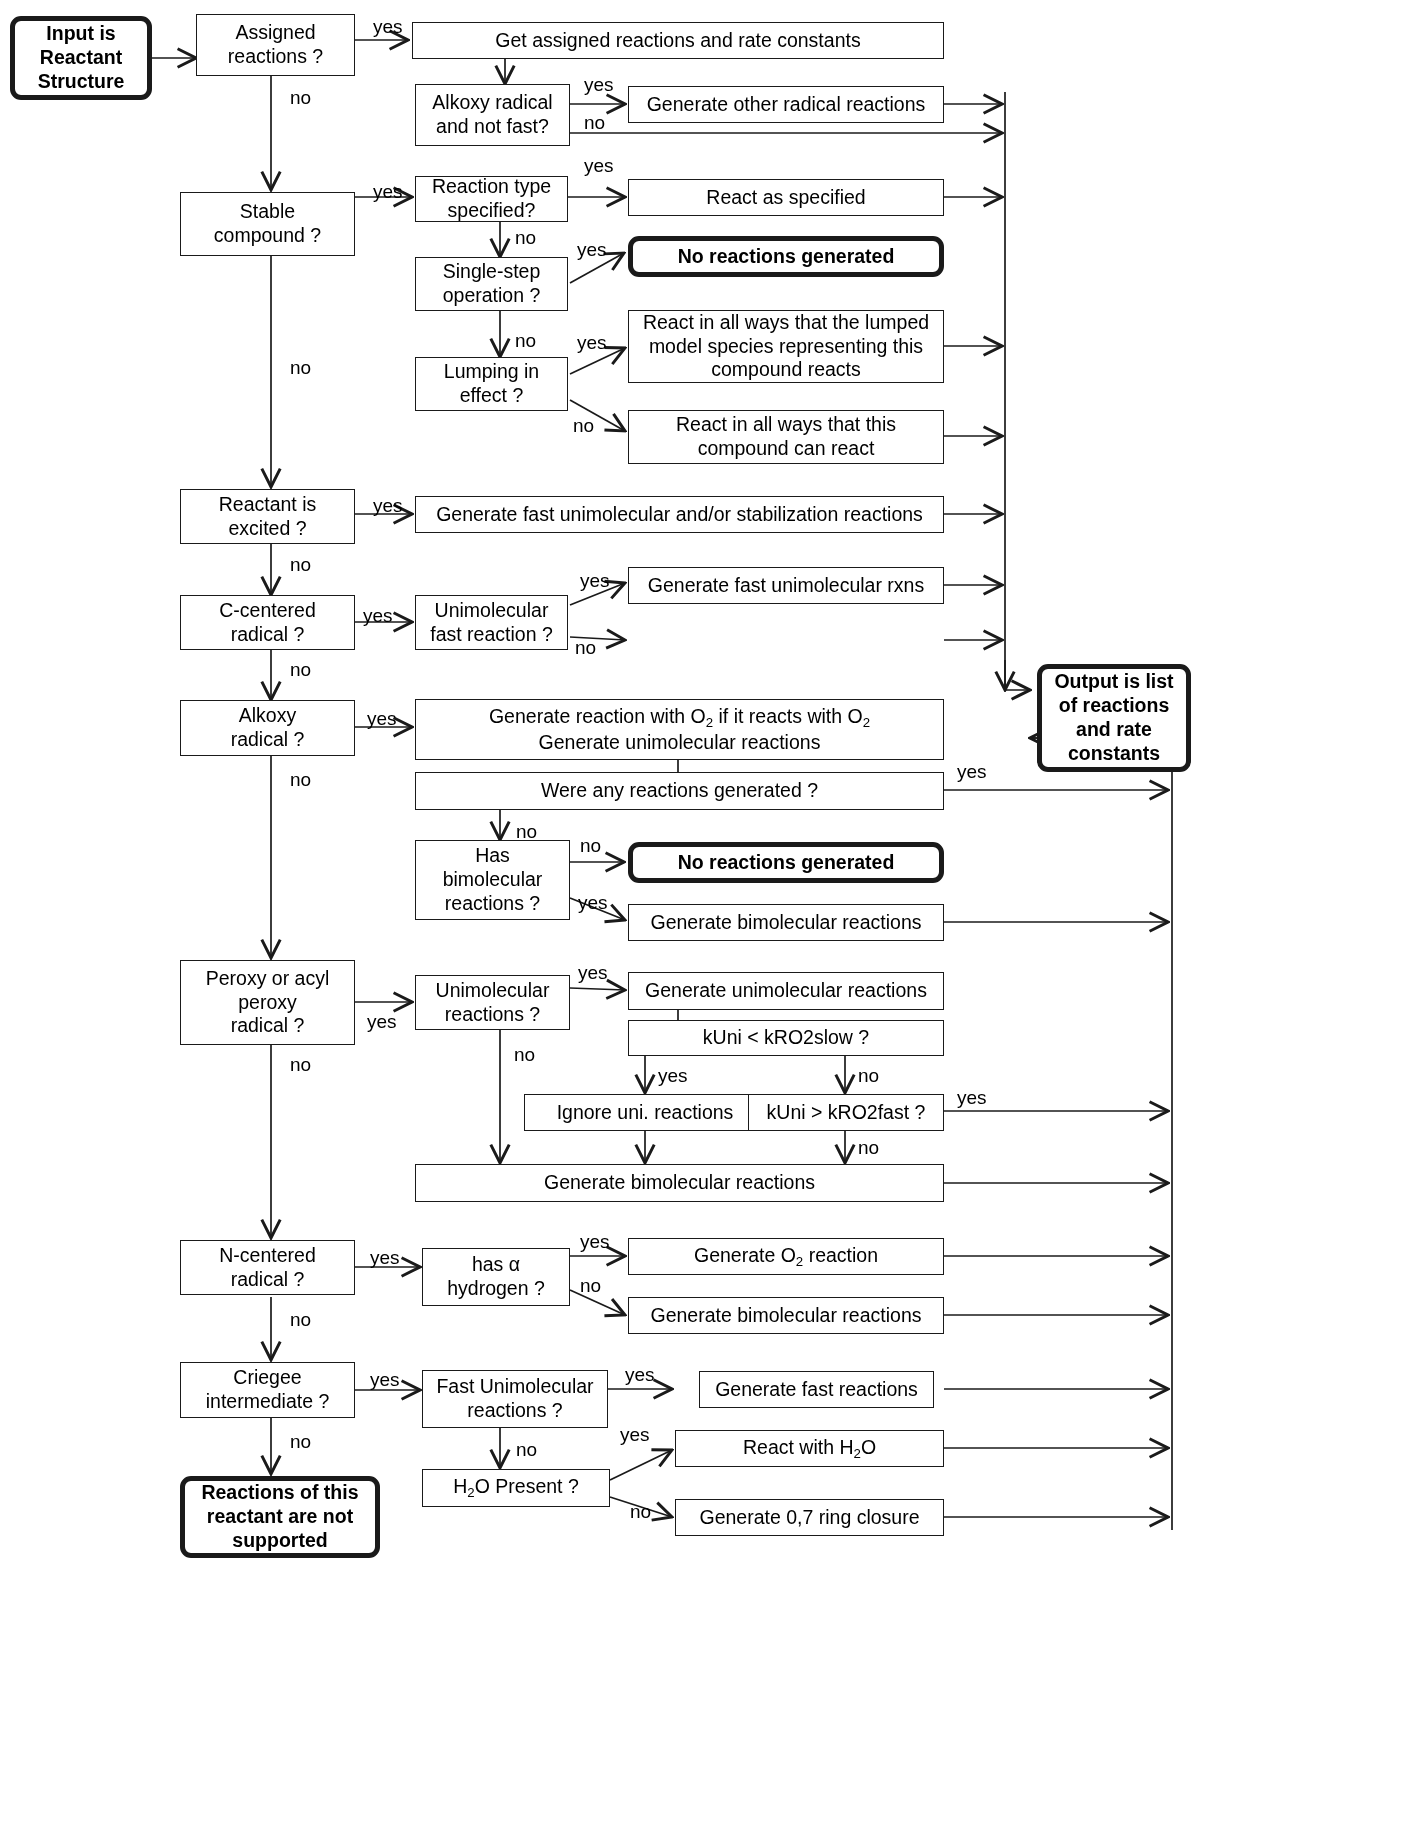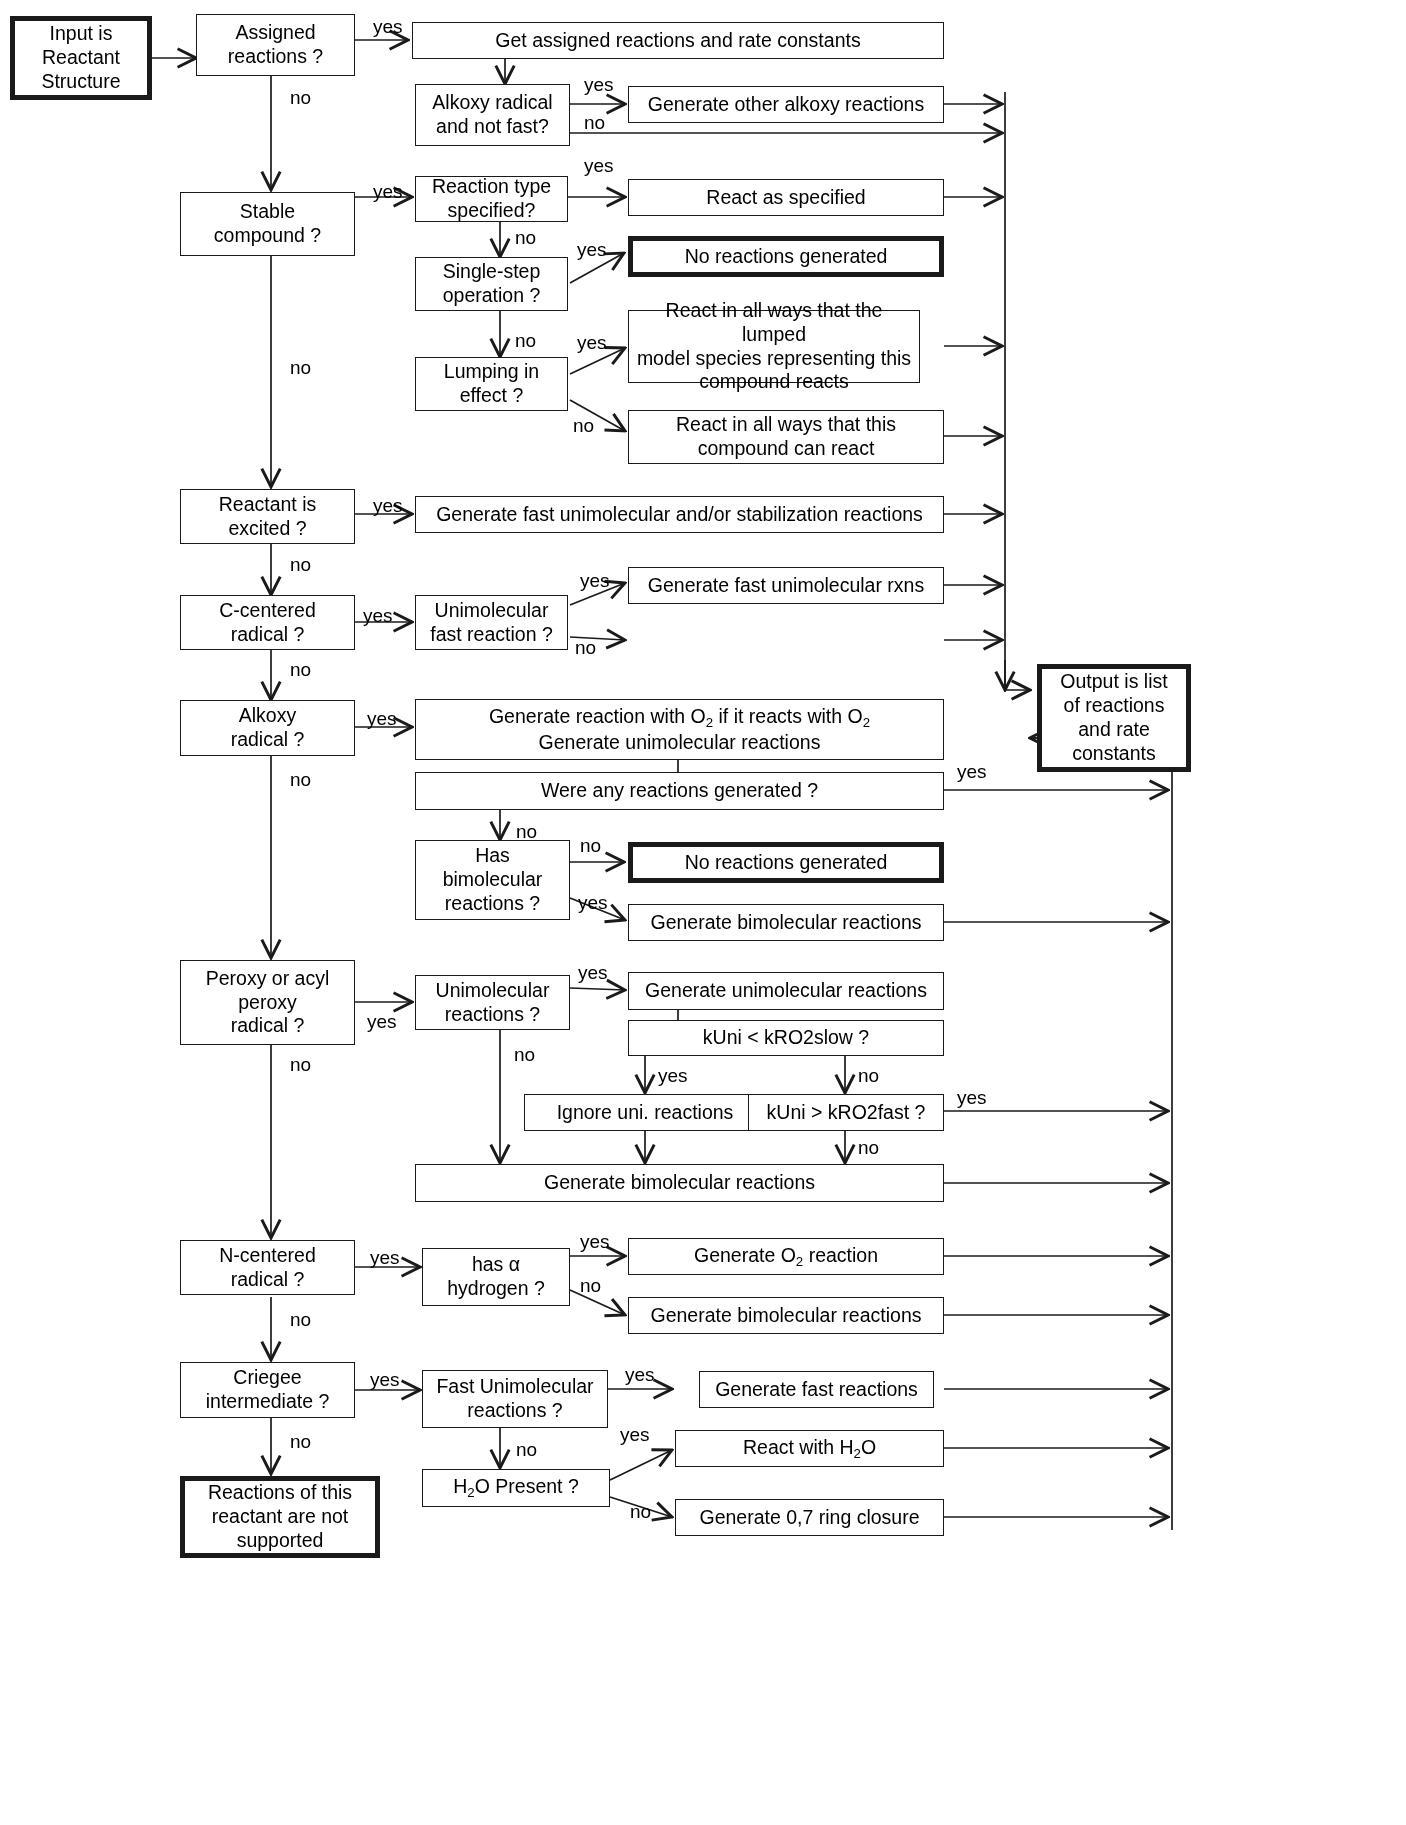--- a/index.html
+++ b/index.html
@@ -16,21 +16,21 @@
     box-sizing:border-box;
     border:1.6px solid #1a1a1a;
     background:#ffffff;
     display:flex;align-items:center;justify-content:center;
     text-align:center;
     font-size:19.5px;
     line-height:1.22;
     color:#000000;
     padding:2px 6px;
   }
-  .box.bold{border-width:5px;font-weight:normal;}
+  .box.bold{border-width:5px;font-weight:bold;border-radius:11px;}
   .box span{display:block;width:100%;}
   .lbl{
     position:absolute;
     font-size:19px;
     color:#000000;
     white-space:nowrap;
     line-height:1;
   }
   sub{font-size:0.68em;vertical-align:-0.28em;}
 </style>
@@ -181,21 +181,21 @@
 
   <div class="box" style="left:412px;top:22px;width:532px;height:37px;">
       <span>Get assigned reactions and rate constants</span>
     </div>
 
   <div class="box" style="left:415px;top:84px;width:155px;height:62px;">
       <span>Alkoxy radical<br>and not fast?</span>
     </div>
 
   <div class="box" style="left:628px;top:86px;width:316px;height:37px;">
-      <span>Generate other alkoxy reactions</span>
+      <span>Generate other radical reactions</span>
     </div>
 
   <div class="box" style="left:180px;top:192px;width:175px;height:64px;">
       <span>Stable<br>compound ?</span>
     </div>
 
   <div class="box" style="left:415px;top:176px;width:153px;height:46px;">
       <span>Reaction type<br>specified?</span>
     </div>
 
@@ -208,21 +208,21 @@
     </div>
 
   <div class="box bold" style="left:628px;top:236px;width:316px;height:41px;">
       <span>No reactions generated</span>
     </div>
 
   <div class="box" style="left:415px;top:357px;width:153px;height:54px;">
       <span>Lumping in<br>effect ?</span>
     </div>
 
-  <div class="box" style="left:628px;top:310px;width:292px;height:73px;">
+  <div class="box" style="left:628px;top:310px;width:316px;height:73px;">
       <span>React in all ways that the lumped<br>model species representing this<br>compound reacts</span>
     </div>
 
   <div class="box" style="left:628px;top:410px;width:316px;height:54px;">
       <span>React in all ways that this<br>compound can react</span>
     </div>
 
   <div class="box" style="left:180px;top:489px;width:175px;height:55px;">
       <span>Reactant is<br>excited ?</span>
     </div>

